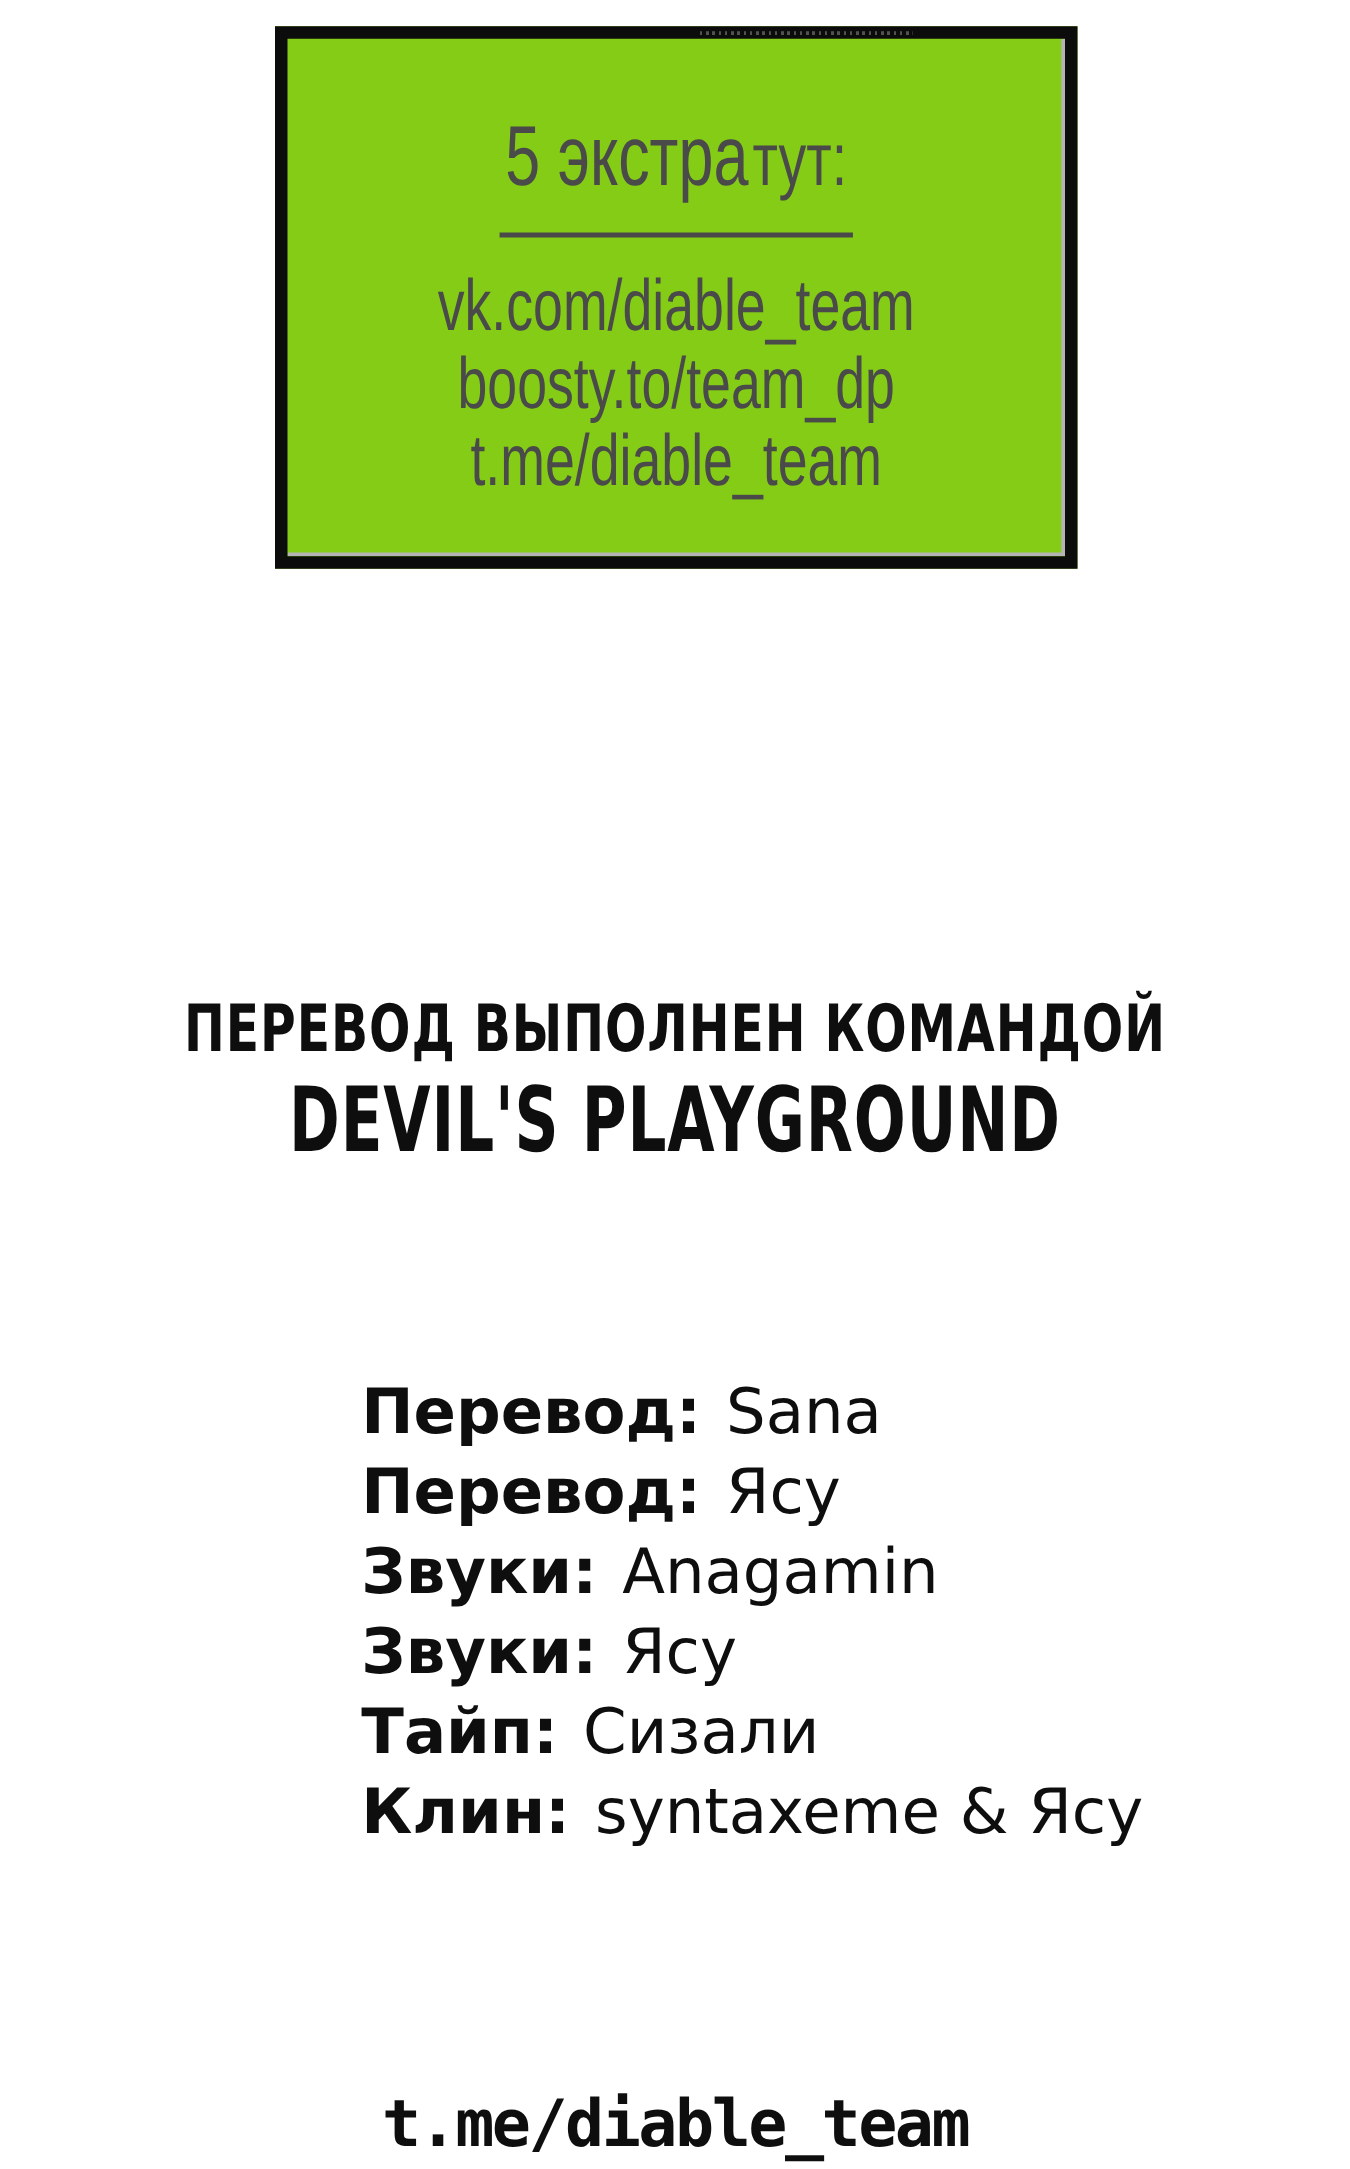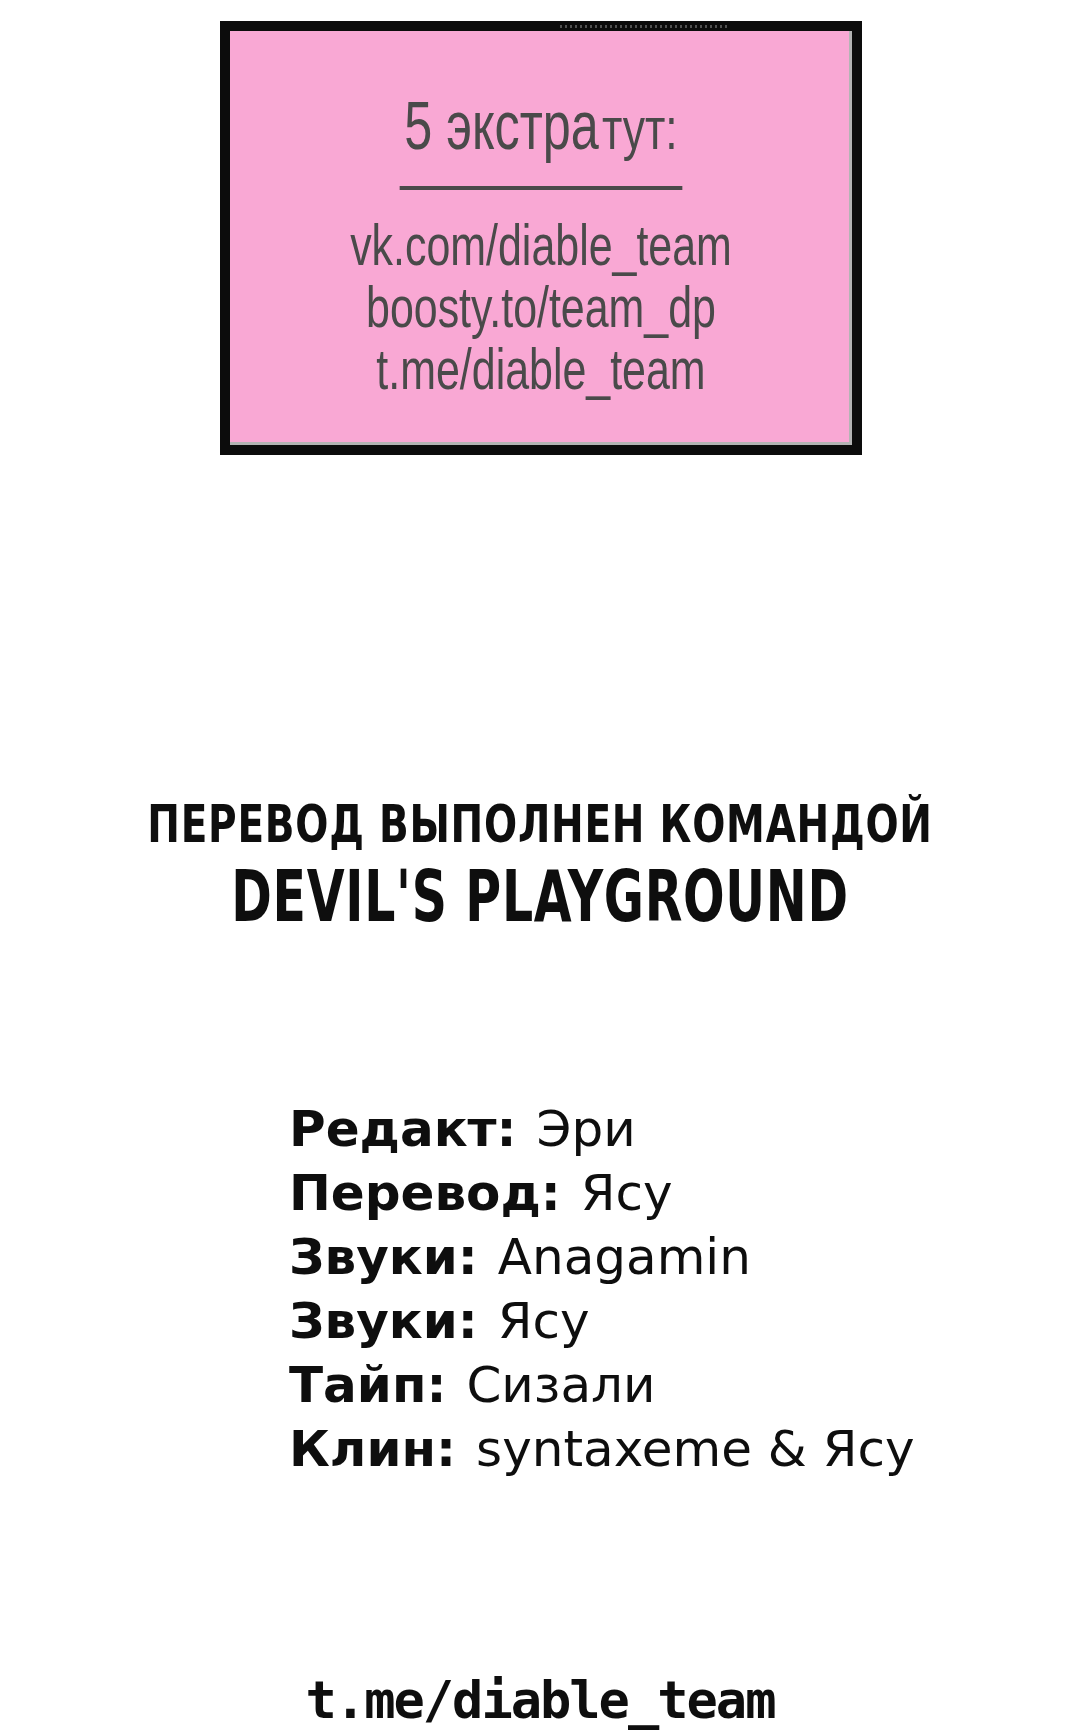--- a/index.html
+++ b/index.html
@@ -19,21 +19,21 @@
   }
 
   
   .extras-box {
     position: absolute;
     left: 220px;
     top: 21px;
     width: 642px;
     height: 434px;
     border: 10px solid #0c0c0c;
-    background: #f9a8d4;
+    background: #84cc16;
     box-shadow: inset -3px -3px 0 0 #b4b4b4;
   }
   .extras-box .border-artifact {
     position: absolute;
     left: 330px;
     top: -6px;
     width: 170px;
     height: 3px;
     background: repeating-linear-gradient(90deg, #8a8a8a 0 2px, transparent 2px 5px);
     opacity: 0.55;
@@ -145,21 +145,21 @@
         <div class="extras-link">t.me/diable_team</div>
       </div>
     </div>
   </div>
 
   <div class="team-line1 comic">ПЕРЕВОД ВЫПОЛНЕН КОМАНДОЙ</div>
   <div class="team-line2 comic">DEVIL'S PLAYGROUND</div>
 
   <div class="credits comic">
     <div class="credit-row">
-      <span class="credit-role">Редакт:</span><span class="credit-name">Эри</span>
+      <span class="credit-role">Перевод:</span><span class="credit-name">Sana</span>
     </div>
     <div class="credit-row">
       <span class="credit-role">Перевод:</span><span class="credit-name">Ясу</span>
     </div>
     <div class="credit-row">
       <span class="credit-role">Звуки:</span><span class="credit-name">Anagamin</span>
     </div>
     <div class="credit-row">
       <span class="credit-role">Звуки:</span><span class="credit-name">Ясу</span>
     </div>

